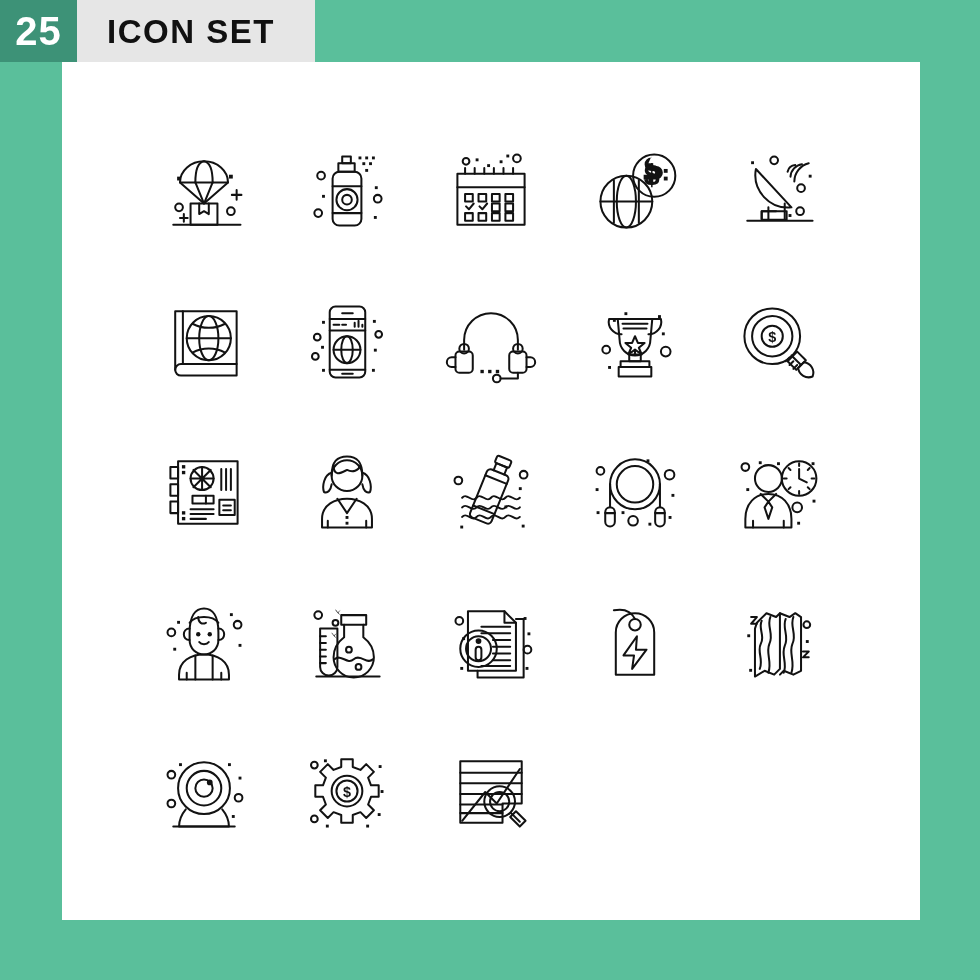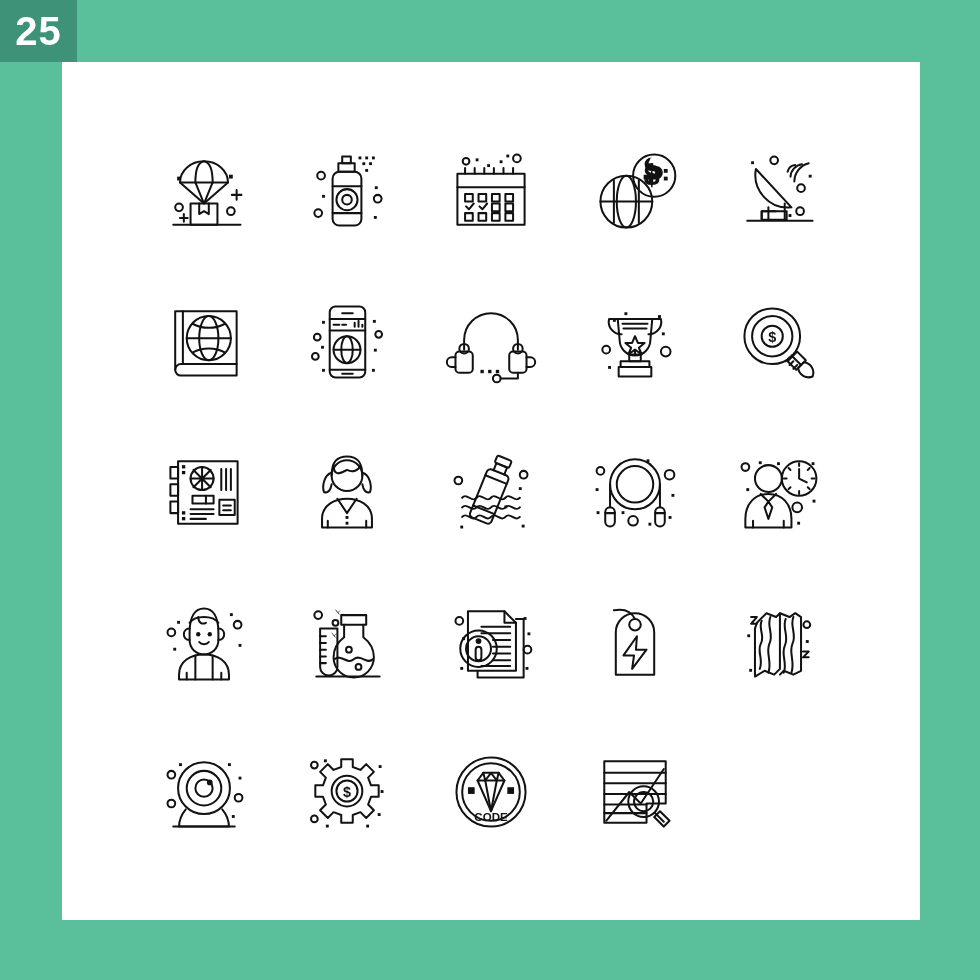--- a/index.html
+++ b/index.html
@@ -99,20 +99,21 @@
     font-weight: bold;
   }
 </style>
 </head>
 <body>
 
 <div id="root">
 
   <div class="header">
     <div class="count-badge">25</div>
+    <div class="title-bar">ICON SET</div>
   </div>
 
   <div class="panel">
     <div class="grid">
 
       <div class="cell">
         <svg viewBox="0 0 100 100">
           <path class="ic" d="M25 40 A25 22 0 0 1 75 40 Z"></path>
           <path class="ic" d="M41 40 C41 26 44 19 50 18 C56 19 59 26 59 40"></path>
           <path class="ic" d="M25 40 L50 62 L75 40"></path>
@@ -513,33 +514,20 @@
           <circle class="ic" cx="16" cy="78" r="3.5"></circle>
           <rect class="icf" x="28" y="84" width="3" height="3"></rect>
           <rect class="icf" x="70" y="84" width="3" height="3"></rect>
           <rect class="icf" x="83" y="22" width="3" height="3"></rect>
           <rect class="icf" x="85" y="48" width="3" height="3"></rect>
           <rect class="icf" x="82" y="72" width="3" height="3"></rect>
           <rect class="icf" x="26" y="16" width="3" height="3"></rect>
         </svg>
       </div>
 
-      <div class="cell">
-        <svg viewBox="0 0 100 100">
-          <circle class="ic" cx="50" cy="50" r="36"></circle>
-          <circle class="ic" cx="50" cy="50" r="30"></circle>
-          <path class="ic" d="M36 38 L64 38 L50 70 Z"></path>
-          <path class="ic" d="M36 38 L42 30 L58 30 L64 38"></path>
-          <path class="ic" d="M42 30 L44 38 L50 30 L56 38 L58 30"></path>
-          <path class="ic" d="M44 38 L50 70 L56 38"></path>
-          <rect class="icf" x="26" y="45" width="7" height="7"></rect>
-          <rect class="icf" x="67" y="45" width="7" height="7"></rect>
-          <text class="ict" x="50" y="80" text-anchor="middle" style="font-size:12px">CODE</text>
-        </svg>
-      </div>
 
       <div class="cell">
         <svg viewBox="0 0 100 100">
           <path class="ic" d="M18 18 L82 18 L82 62 L62 62 L62 82 L18 82 Z"></path>
           <path class="ic" d="M18 30 L82 30 M18 41 L82 41 M18 52 L82 52 M18 63 L62 63 M18 72 L62 72"></path>
           <path class="ic" d="M20 80 L44 50 L56 62 L80 26"></path>
           <circle class="ic" cx="59" cy="60" r="16"></circle>
           <circle class="ic" cx="59" cy="60" r="10"></circle>
           <path class="ic" d="M71 72 L80 81"></path>
           <path class="ic" d="M76 70 L86 80 L80 86 L70 76 Z"></path>

